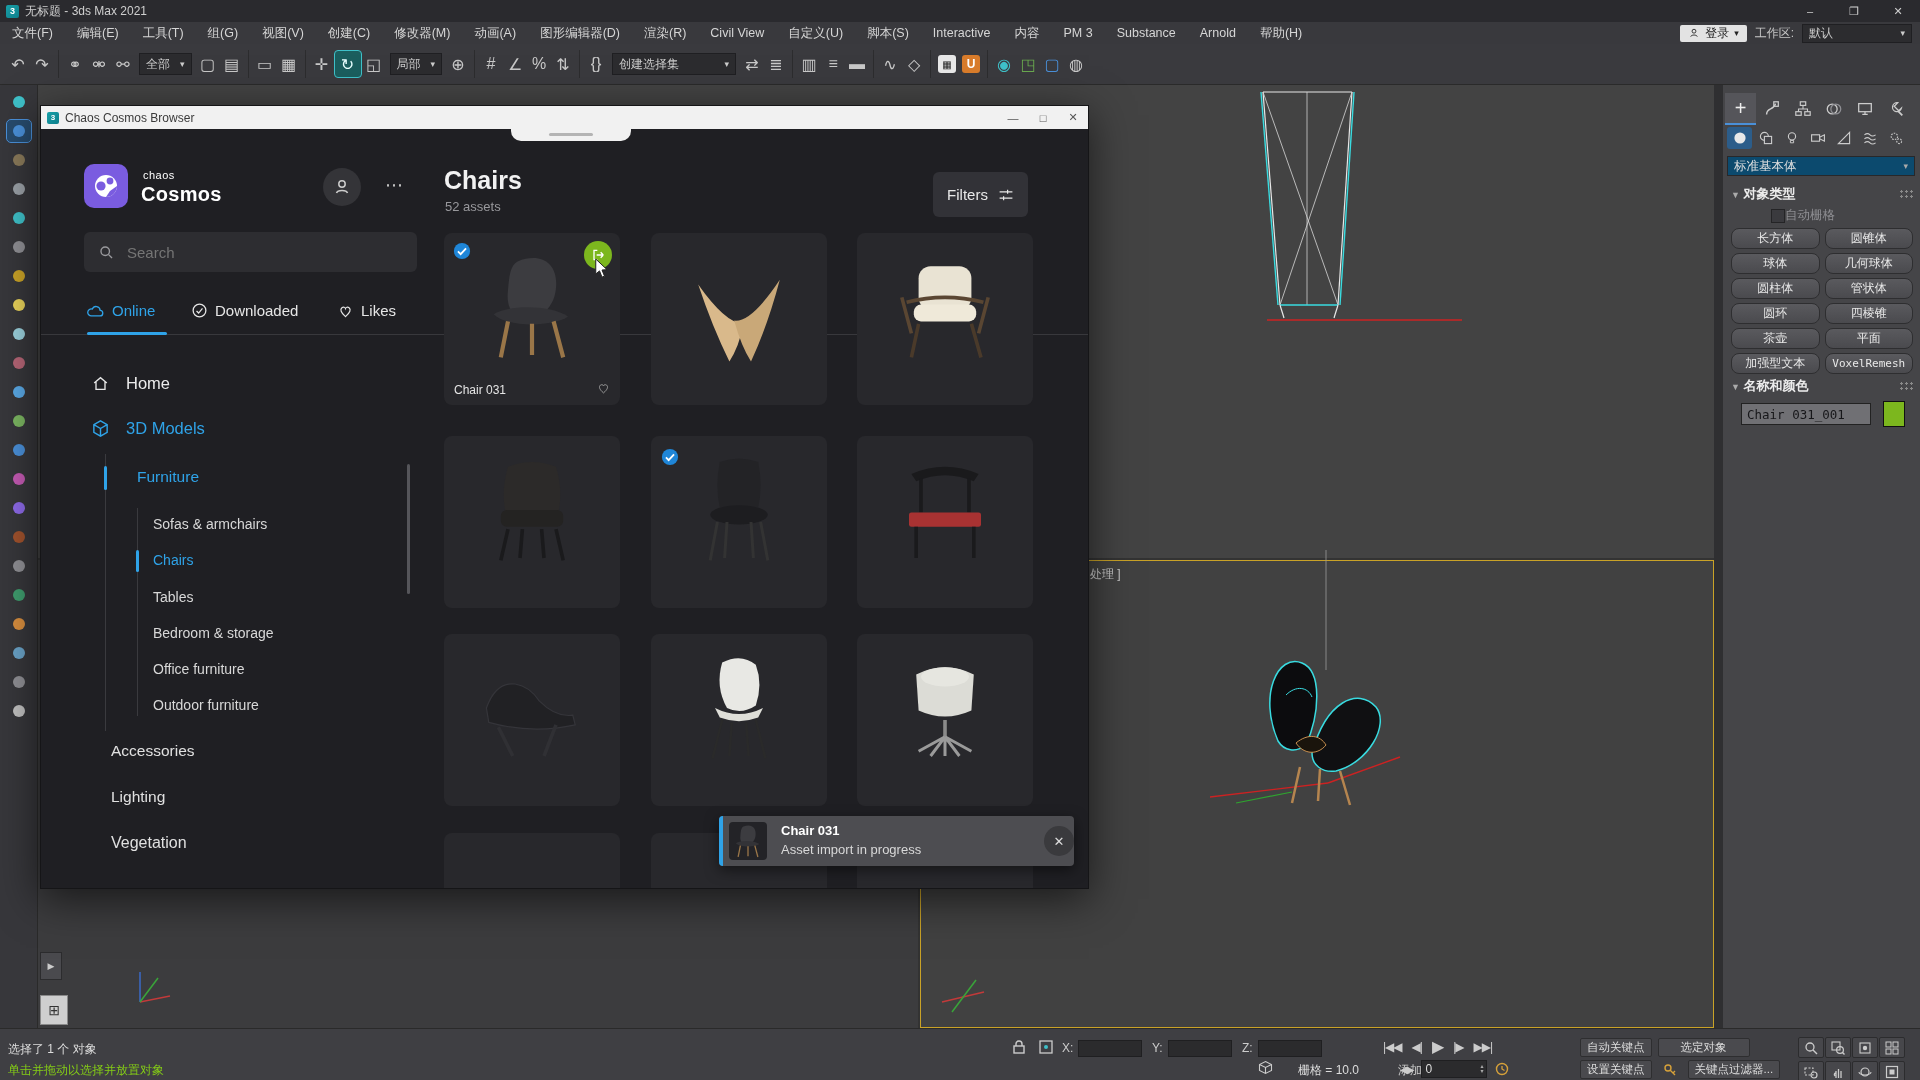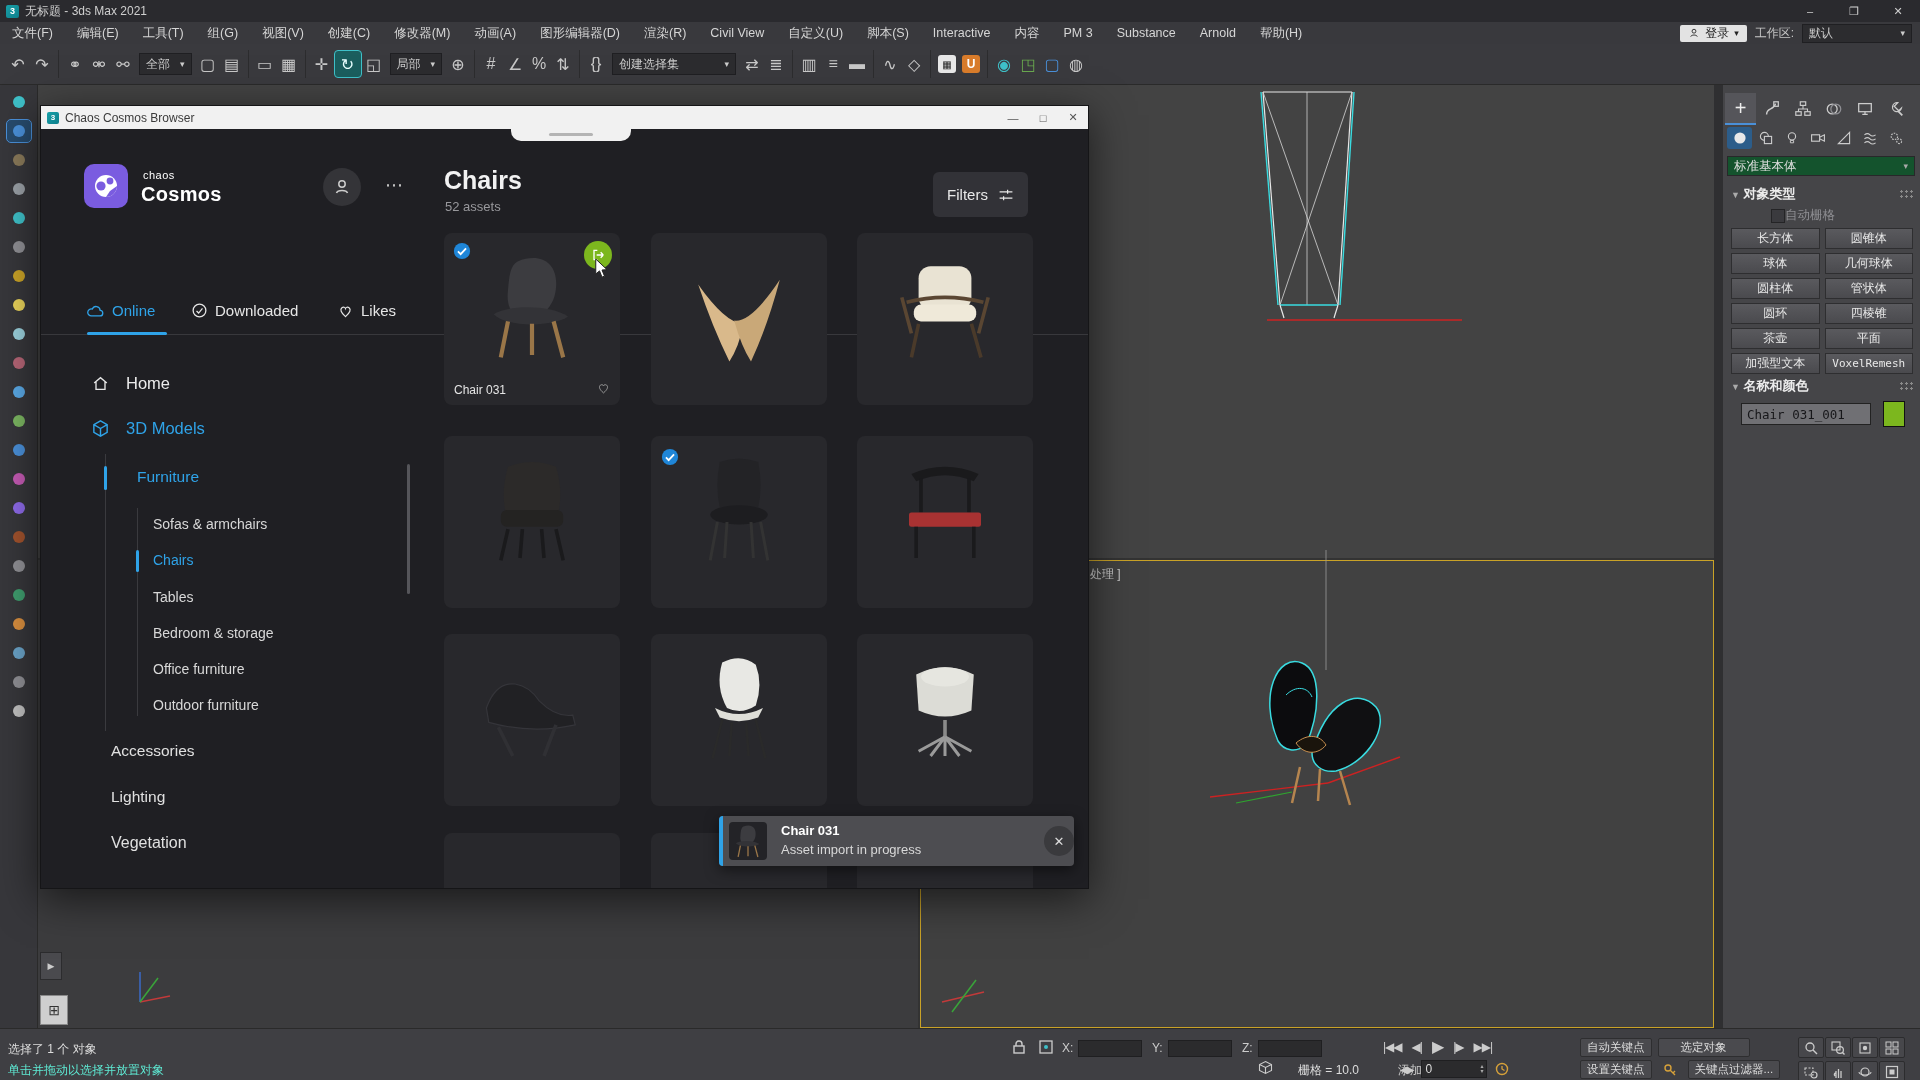--- a/index.html
+++ b/index.html
@@ -41,25 +41,25 @@
   .vp-br{left:920px;top:560px;width:794px;height:468px;background:#414141;border:1px solid #c9a227;box-sizing:border-box}
   .vplabel{color:#c8c8c8;font-size:12px}
   .panelgap{left:1714px;top:85px;width:9px;height:950px;background:#2f2f31}
 
   
   .cmdpanel{left:1723px;top:85px;width:197px;height:950px;background:#454548}
   .ctab{width:31px;height:30px;color:#ccc}
   .ctab.active{background:#55555a;border-bottom:2px solid #4a90d9}
   .csub{width:25px;height:22px;color:#ccc}
   .csub.active{background:#2c5d8a;border-radius:3px}
-  .cdrop{left:4px;width:188px;height:20px;background:#14532d;border:1px solid #28282a;color:#e0e0e0;
+  .cdrop{left:4px;width:188px;height:20px;background:#0c4a6e;border:1px solid #28282a;color:#e0e0e0;
       font-size:12.5px;padding:0 6px;box-sizing:border-box;justify-content:space-between}
   .rollhead{color:#ececec;font-weight:bold;font-size:13px}
   .dots{width:14px;height:10px;background:radial-gradient(circle,#8a8a8a 1px,transparent 1.2px);background-size:5px 5px}
-  .pbtn{height:19px;background:linear-gradient(#5a5a5e,#4a4a4e);border:1px solid #2e2e30;border-radius:0;
+  .pbtn{height:19px;background:linear-gradient(#5a5a5e,#4a4a4e);border:1px solid #2e2e30;border-radius:8px;
       color:#e8e8e8;font-size:12px;display:flex;align-items:center;justify-content:center}
   .pbtn.mono{font-family:"DejaVu Sans Mono",monospace;font-size:11px}
   .namefield{background:#707074;border:1px solid #222;color:#17171a;font-family:"DejaVu Sans Mono",monospace;
       font-size:12.5px;padding:0 5px;height:20px;width:118px}
   .swatch{width:20px;height:24px;border:1px solid #111}
 
   
   .statusbar{left:0;top:1028px;width:1920px;height:52px;background:#3f3f43;border-top:1px solid #2a2a2a;font-size:12px}
   .sfield{background:#2b2b2d;border:1px solid #1f1f21;height:15px}
   .skbtn{background:#4a4a4e;border:1px solid #2e2e30;border-radius:2px;color:#ddd;font-size:11.5px;
@@ -386,21 +386,21 @@
     <span class="dots"></span>
   </div>
   <div class="abs flex" style="left:18px;top:316px;gap:12px">
     <input class="namefield" value="Chair 031_001" style="">
     <span class="swatch" style="background:#7cb71e"></span>
   </div>
 </div>
 
 <div class="abs statusbar">
   <span class="abs" style="left:8px;top:12px;color:#ddd">选择了 1 个 对象</span>
-  <span class="abs" style="left:8px;top:33px;color:#5eead4">单击并拖动以选择并放置对象</span>
+  <span class="abs" style="left:8px;top:33px;color:#84cc16">单击并拖动以选择并放置对象</span>
 
   <svg class="abs" style="left:1012px;top:10px" width="14" height="16">
       <rect x="2" y="7" width="10" height="7" fill="none" stroke="#ccc" stroke-width="1.4"></rect>
       <path d="M4 7 V5 a3 3 0 0 1 6 0 V7" fill="none" stroke="#ccc" stroke-width="1.4"></path>
     </svg>
   <svg class="abs" style="left:1038px;top:10px" width="16" height="16">
       <rect x="2" y="2" width="12" height="12" fill="none" stroke="#ccc" stroke-width="1.3"></rect>
       <circle cx="8" cy="8" r="2" fill="#3fc1c9"></circle>
     </svg>
 
@@ -532,20 +532,27 @@
   <span class="abs brand-small" style="left:102px;top:63px">chaos</span>
   <span class="abs brand-big" style="left:100px;top:77px">Cosmos</span>
   <div class="abs ic" style="left:282px;top:62px;width:38px;height:38px;border-radius:50%;background:#343438">
     <svg width="20" height="20" viewBox="0 0 20 20">
         <circle cx="10" cy="7" r="3.2" fill="none" stroke="#ccc" stroke-width="1.5"></circle>
         <path d="M4.5 16 C5.5 12.5 14.5 12.5 15.5 16" fill="none" stroke="#ccc" stroke-width="1.5"></path>
       </svg>
   </div>
   <span class="abs" style="left:344px;top:68px;font-size:18px;color:#ccc">⋯</span>
 
+  <div class="abs searchbox flex">
+    <svg width="17" height="17" viewBox="0 0 20 20">
+        <circle cx="8.5" cy="8.5" r="5" fill="none" stroke="#9a9a9e" stroke-width="1.6"></circle>
+        <path d="M12.5 12.5 L16.5 16.5" stroke="#9a9a9e" stroke-width="1.6"></path>
+      </svg>
+    <input placeholder="Search" style="">
+  </div>
 
   <div class="abs costab flex blue" style="left:46px;top:196px">
     <svg width="18" height="14" viewBox="0 0 22 16">
         <path d="M5.5 14 a4.3 4.3 0 1 1 1-8.4 a5 5 0 0 1 9.6 1.6 a3.4 3.4 0 0 1 -.5 6.8 Z" fill="none" stroke="#2fa3e8" stroke-width="1.6"></path>
       </svg>
     <span>Online</span>
   </div>
   <div class="abs costab flex" style="left:150px;top:196px">
     <svg width="17" height="17" viewBox="0 0 20 20">
         <circle cx="10" cy="10" r="7.5" fill="none" stroke="#e6e6e6" stroke-width="1.5"></circle>

